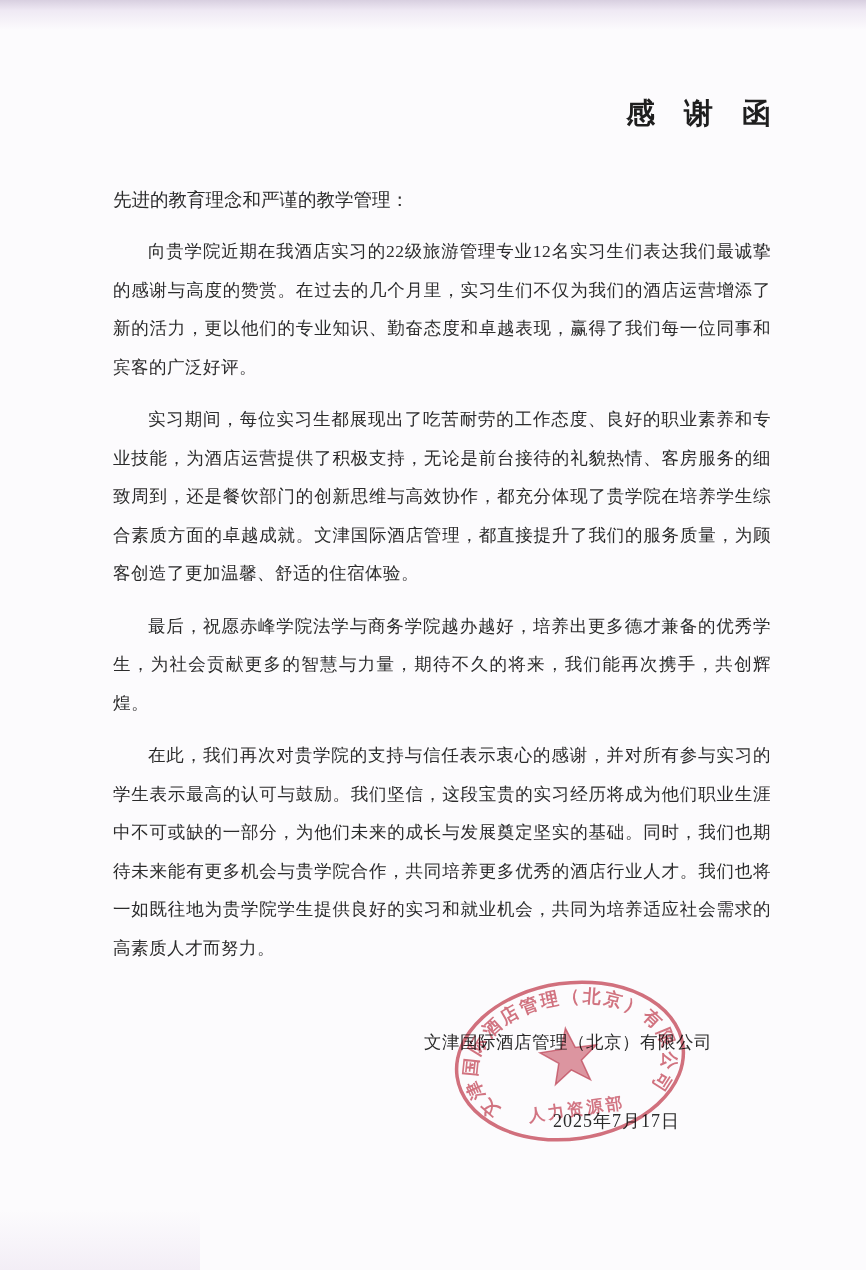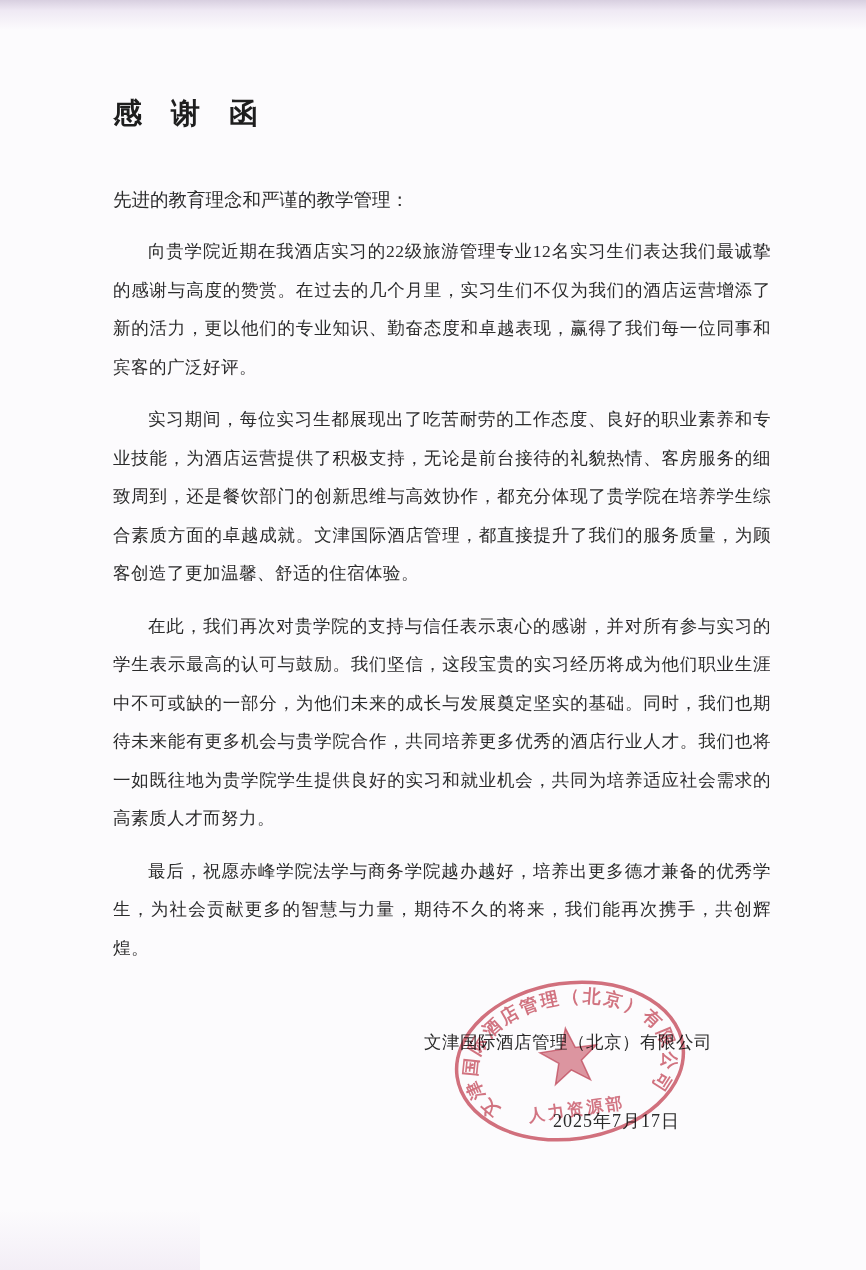--- a/index.html
+++ b/index.html
@@ -20,21 +20,21 @@
   .scan-bottom-tint {
     position: absolute; bottom: 0; left: 0; width: 200px; height: 60px;
     background: linear-gradient(0deg, #f3eef6 0%, rgba(255,255,255,0) 100%);
     pointer-events: none;
   }
   .letter {
     position: absolute;
     left: 113px; width: 658px; top: 96px;
   }
   .title {
-    text-align: left;
+    text-align: right;
     font-size: 29px;
     font-weight: bold;
     line-height: 34px;
     margin: 0 0 58px 0;
     color: #1e1e1e;
   }
   .salutation {
     font-size: 18.5px;
     line-height: 24px;
     margin: 0 0 20px 0;
@@ -92,22 +92,22 @@
 <body>
 
 <div class="scan-top-tint"></div>
 <div class="scan-bottom-tint"></div>
 
 <div class="letter">
   <h1 class="title">感　谢　函</h1>
   <div class="salutation">先进的教育理念和严谨的教学管理：</div>
   <p>向贵学院近期在我酒店实习的22级旅游管理专业12名实习生们表达我们最诚挚的感谢与高度的赞赏。在过去的几个月里，实习生们不仅为我们的酒店运营增添了新的活力，更以他们的专业知识、勤奋态度和卓越表现，赢得了我们每一位同事和宾客的广泛好评。</p>
   <p>实习期间，每位实习生都展现出了吃苦耐劳的工作态度、良好的职业素养和专业技能，为酒店运营提供了积极支持，无论是前台接待的礼貌热情、客房服务的细致周到，还是餐饮部门的创新思维与高效协作，都充分体现了贵学院在培养学生综合素质方面的卓越成就。文津国际酒店管理，都直接提升了我们的服务质量，为顾客创造了更加温馨、舒适的住宿体验。</p>
+  <p>最后，祝愿赤峰学院法学与商务学院越办越好，培养出更多德才兼备的优秀学生，为社会贡献更多的智慧与力量，期待不久的将来，我们能再次携手，共创辉煌。</p>
   <p>在此，我们再次对贵学院的支持与信任表示衷心的感谢，并对所有参与实习的学生表示最高的认可与鼓励。我们坚信，这段宝贵的实习经历将成为他们职业生涯中不可或缺的一部分，为他们未来的成长与发展奠定坚实的基础。同时，我们也期待未来能有更多机会与贵学院合作，共同培养更多优秀的酒店行业人才。我们也将一如既往地为贵学院学生提供良好的实习和就业机会，共同为培养适应社会需求的高素质人才而努力。</p>
-  <p>最后，祝愿赤峰学院法学与商务学院越办越好，培养出更多德才兼备的优秀学生，为社会贡献更多的智慧与力量，期待不久的将来，我们能再次携手，共创辉煌。</p>
 </div>
 
 <div class="sig-company">文津国际酒店管理（北京）有限公司</div>
 <div class="sig-date">2025年7月17日</div>
 
 <div class="stamp">
   <svg viewBox="0 0 244 178" xmlns="http://www.w3.org/2000/svg">
     <defs>
       <path id="ring-path" d="M 40.6 121 A 94 60 0 1 1 203.4 121" fill="none"></path>
     </defs>

